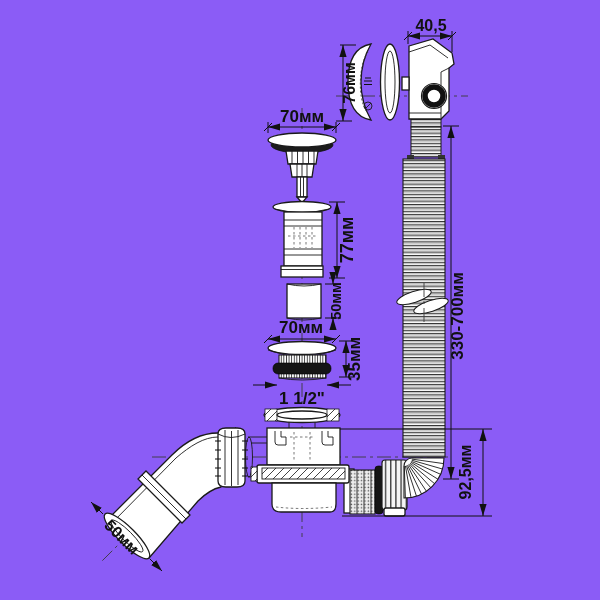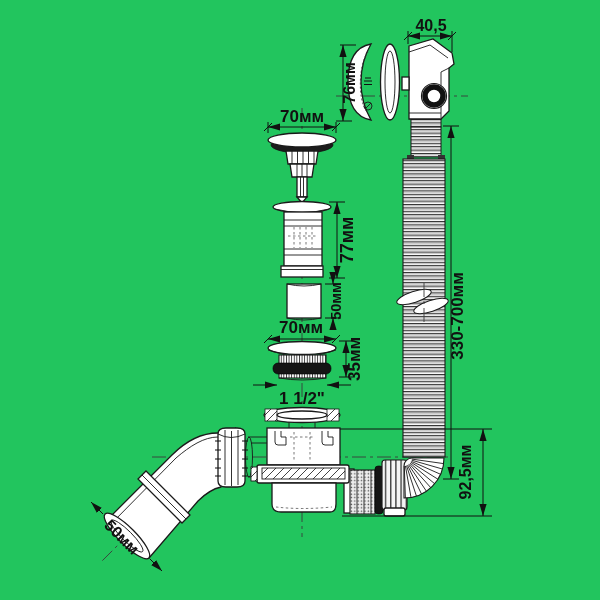--- a/index.html
+++ b/index.html
@@ -1,16 +1,16 @@
 <!DOCTYPE html>
 <html><head>
 <meta charset="utf-8">
 <style>
   html,body{margin:0;padding:0;background:#ffffff;}
-  .stage{width:600px;height:600px;position:relative;background:#22c55e;overflow:hidden;
+  .stage{width:600px;height:600px;position:relative;background:#8b5cf6;overflow:hidden;
          font-family:"Liberation Sans","DejaVu Sans",sans-serif;}
   svg{display:block;}
   svg text{font-family:"Liberation Sans","DejaVu Sans",sans-serif;font-weight:bold;fill:#111;}
   .outline{fill:#ffffff;stroke:#1a1a1a;stroke-width:1.3;}
   .thin{fill:none;stroke:#1a1a1a;stroke-width:0.9;}
   .centerline{fill:none;stroke:#3a3a3a;stroke-width:0.9;stroke-dasharray:14 4 3 4;}
   .hidden-line{fill:none;stroke:#555;stroke-width:0.8;stroke-dasharray:2.5 2.5;}
   .dim{stroke:#111;stroke-width:1;fill:none;}
   .tick{stroke:#111;stroke-width:1;}
   .darkfill{fill:#1c1c1c;stroke:#111;stroke-width:0.8;}

